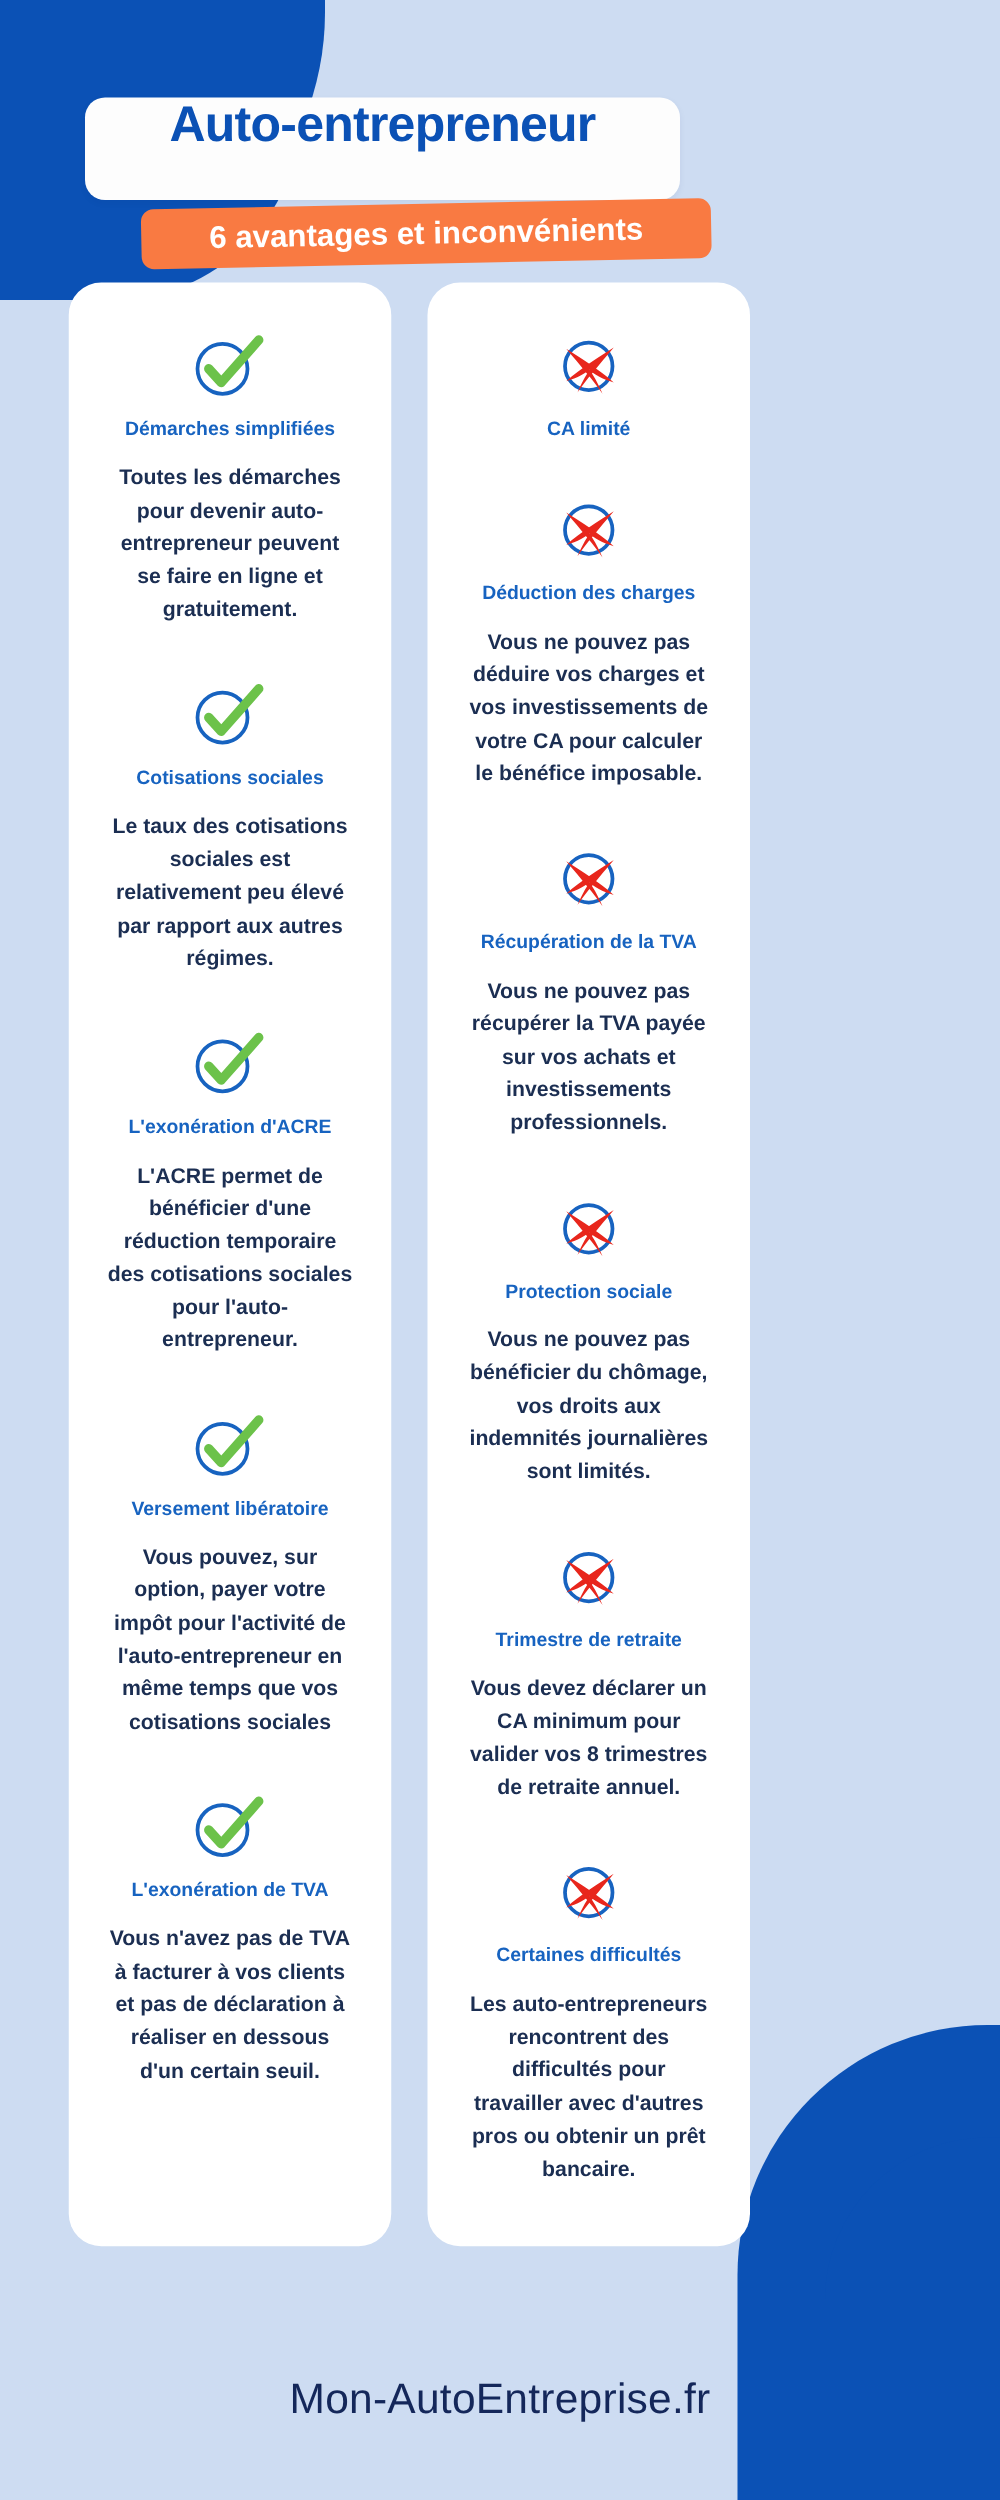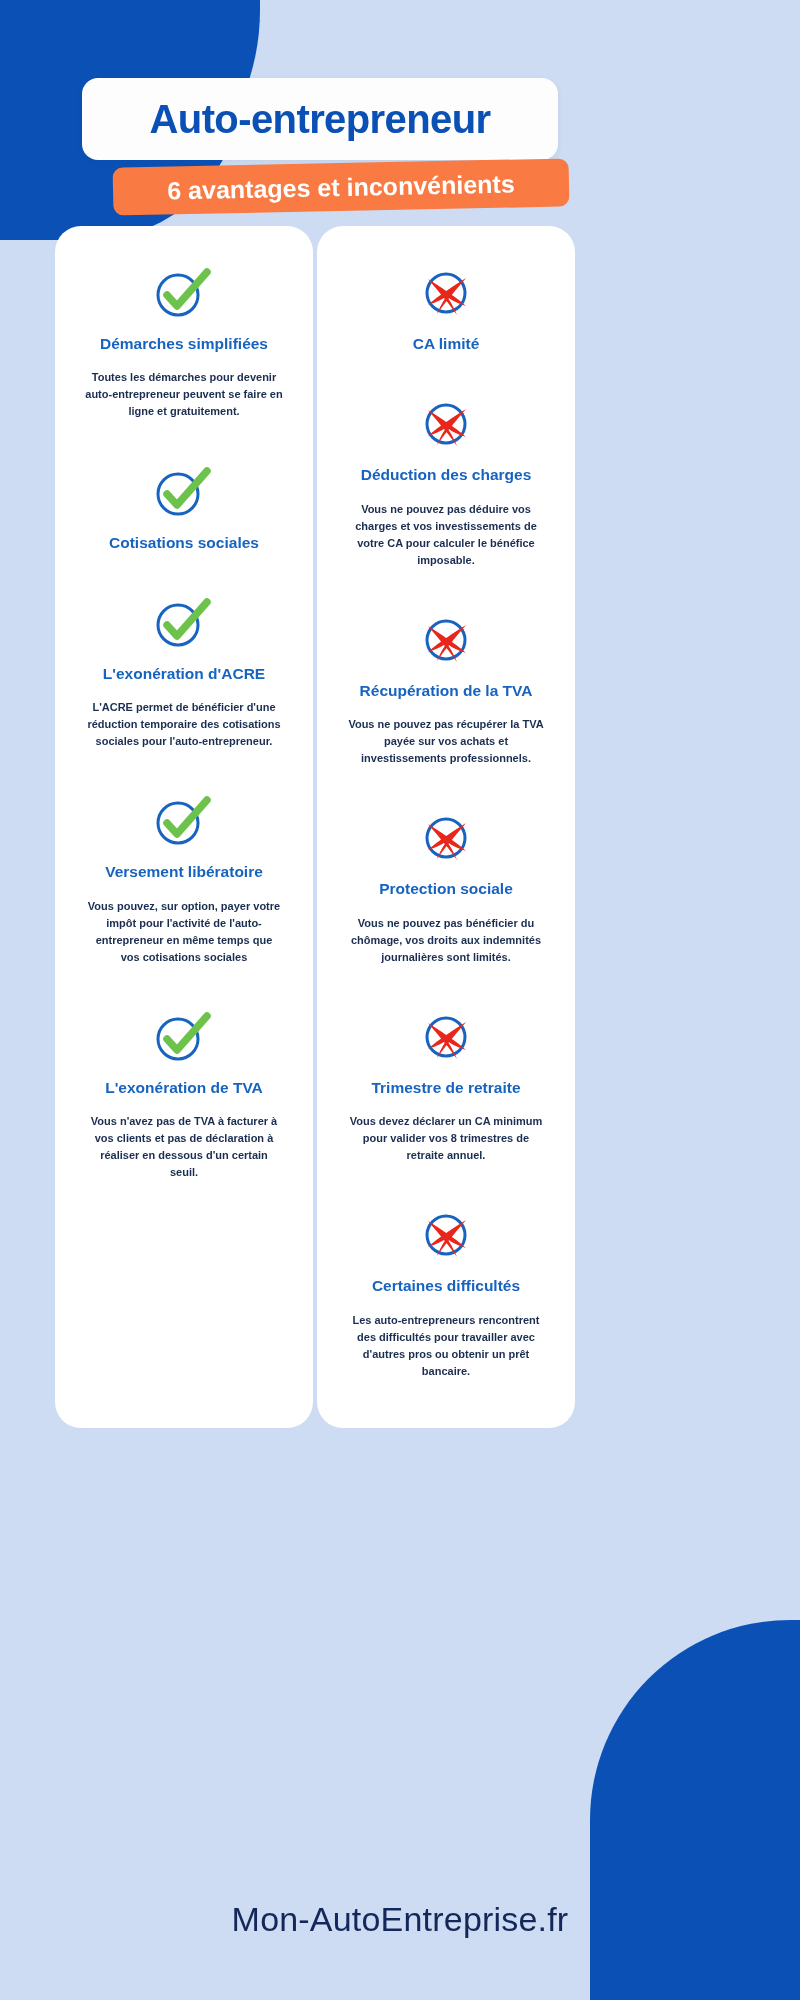--- a/index.html
+++ b/index.html
@@ -56,28 +56,28 @@
     bottom: -40px;
     width: 220px;
     height: 330px;
     background: #0b51b5;
     border-radius: 130px 0 0 0;
   }
 
   
   .title-plate {
     position: absolute;
-    left: 82px;
+    left: 68px;
     top: 78px;
     width: 476px;
     height: 82px;
     background: #fdfdfd;
     border-radius: 16px;
     display: flex;
-    align-items: center;
+    align-items: flex-start;
     justify-content: center;
     box-shadow: 0 2px 6px rgba(20,40,90,0.06);
   }
   .title-text {
     color: #0b51b5;
     font-size: 40px;
     font-weight: bold;
     letter-spacing: -0.6px;
     white-space: nowrap;
   }
@@ -101,21 +101,21 @@
     white-space: nowrap;
   }
 
   
   .columns {
     position: absolute;
     left: 55px;
     top: 226px;
     width: 690px;
     display: flex;
-    gap: 4px;
+    gap: 29px;
   }
   .col {
     width: 258px;
     background: #ffffff;
     border-radius: 26px;
     padding: 26px 12px 34px 12px;
     box-sizing: border-box;
   }
   .col.col-pros { margin-left: 0; }
   .col.col-cons { }
@@ -137,21 +137,21 @@
   .item-title {
     margin-top: 10px;
     color: #1763c0;
     font-size: 15.5px;
     font-weight: bold;
     line-height: 1.25;
   }
   .item-body {
     margin-top: 16px;
     color: #1b2e52;
-    font-size: 11px;
+    font-size: 17px;
     font-weight: bold;
     line-height: 1.55;
     padding: 0 6px;
   }
 
   
   .footer {
     position: absolute;
     left: 0;
     top: 1900px;
@@ -196,20 +196,21 @@
           <div class="item-body">Toutes les démarches pour devenir auto-entrepreneur peuvent se faire en ligne et gratuitement.</div>
         </div>
         <div class="item">
           <div class="icon-wrap">
             <svg width="58" height="54" viewBox="0 0 58 54">
               <circle cx="23" cy="29" r="20" fill="none" stroke="#1763c0" stroke-width="3"></circle>
               <path d="M12 29 L22 40 L52 6" fill="none" stroke="#6cc24a" stroke-width="7.5" stroke-linecap="round" stroke-linejoin="round"></path>
             </svg>
           </div>
           <div class="item-title">Cotisations sociales</div>
+          <div class="item-body">Le taux des cotisations sociales est relativement peu élevé par rapport aux autres régimes.</div>
         </div>
         <div class="item">
           <div class="icon-wrap">
             <svg width="58" height="54" viewBox="0 0 58 54">
               <circle cx="23" cy="29" r="20" fill="none" stroke="#1763c0" stroke-width="3"></circle>
               <path d="M12 29 L22 40 L52 6" fill="none" stroke="#6cc24a" stroke-width="7.5" stroke-linecap="round" stroke-linejoin="round"></path>
             </svg>
           </div>
           <div class="item-title">L'exonération d'ACRE</div>
           <div class="item-body">L'ACRE permet de bénéficier d'une réduction temporaire des cotisations sociales pour l'auto-entrepreneur.</div>

